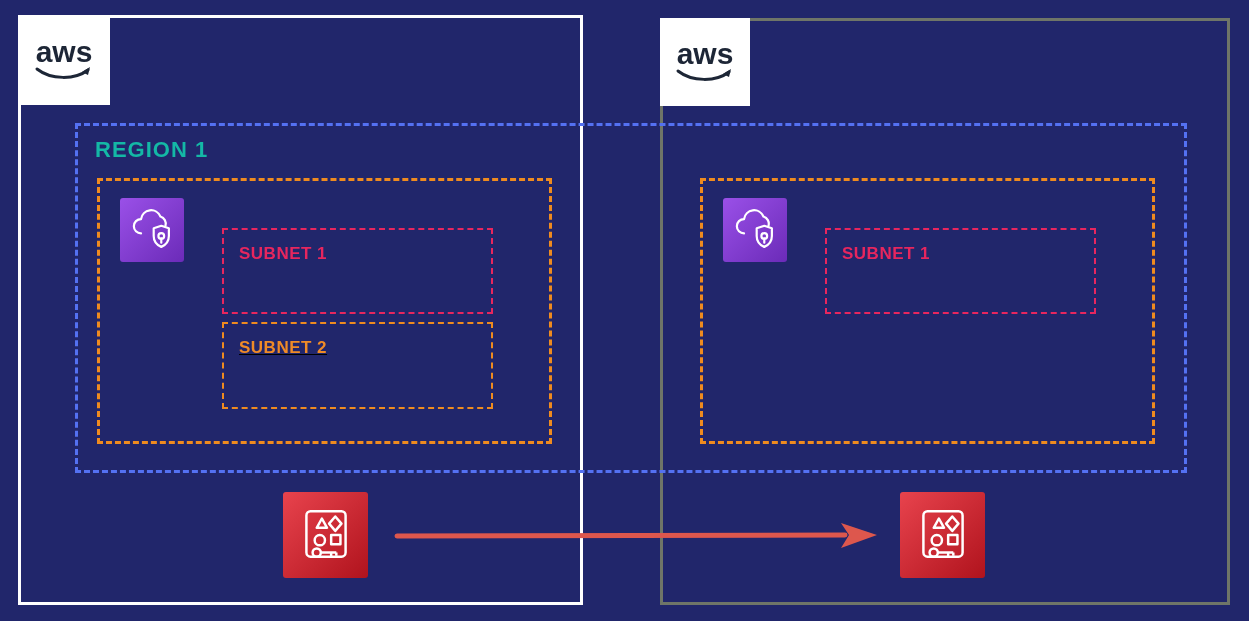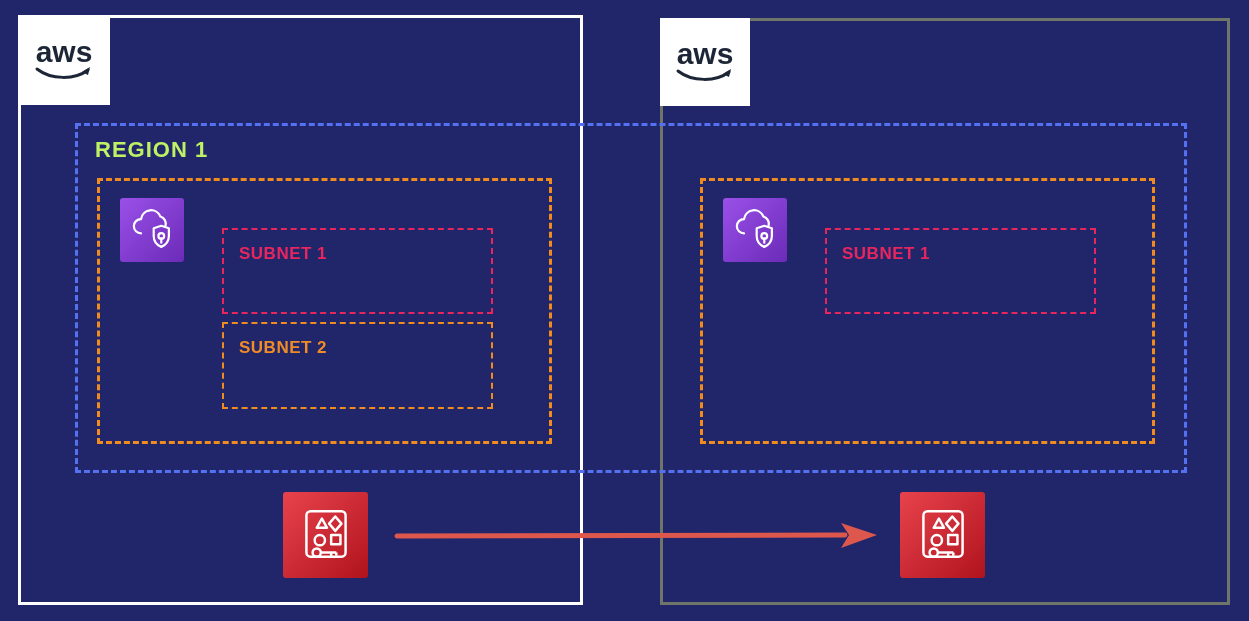--- a/index.html
+++ b/index.html
@@ -15,37 +15,37 @@
   .account-right{left:660px;top:18px;width:570px;height:587px;border:3px solid #6f7568;z-index:1;}
 
   
   .aws-logo{background:#ffffff;z-index:5;display:flex;flex-direction:column;align-items:center;justify-content:center;}
   .aws-logo .aws-text{font-weight:bold;font-size:30px;color:#1d2636;line-height:28px;letter-spacing:0px;}
   .logo-left{left:18px;top:15px;width:92px;height:90px;}
   .logo-right{left:660px;top:18px;width:90px;height:88px;}
 
   
   .region{left:75px;top:123px;width:1112px;height:350px;border:3px dashed #5471f2;z-index:2;}
-  .region-label{left:95px;top:137px;color:#bef264;font-size:22px;font-weight:bold;letter-spacing:1px;z-index:4;}
+  .region-label{left:95px;top:137px;color:#14b8a6;font-size:22px;font-weight:bold;letter-spacing:1px;z-index:4;}
 
   
   .vpc{border:3px dashed #ef8b1f;z-index:2;}
   .vpc-left{left:97px;top:178px;width:455px;height:266px;}
   .vpc-right{left:700px;top:178px;width:455px;height:266px;}
 
   .vpc-icon{width:64px;height:64px;z-index:4;border-radius:3px;
     background:linear-gradient(135deg,#9a50e8 0%,#6b2bb8 100%);
     display:flex;align-items:center;justify-content:center;}
   .vpc-icon-left{left:120px;top:198px;}
   .vpc-icon-right{left:723px;top:198px;}
 
   
   .subnet{z-index:3;padding:14px 0 0 15px;}
   .subnet-pink{border:2px dashed #e7265e;}
-  .subnet-orange{border:2px dashed #ef8b1f;}
+  .subnet-orange{border:2px dashed #ef8b1f;text-decoration:underline;}
   .subnet-label{font-size:17px;font-weight:bold;letter-spacing:0.5px;}
   .label-pink{color:#e7265e;margin-top:32px;}
   .label-orange{color:#f08b27;}
   .subnet1-left{left:222px;top:228px;width:271px;height:86px;}
   .subnet2-left{left:222px;top:322px;width:271px;height:87px;}
   .subnet1-right{left:825px;top:228px;width:271px;height:86px;}
 
   
   .ram-icon{width:85px;height:86px;z-index:4;border-radius:3px;
     background:linear-gradient(135deg,#e8434d 0%,#b0131d 100%);

